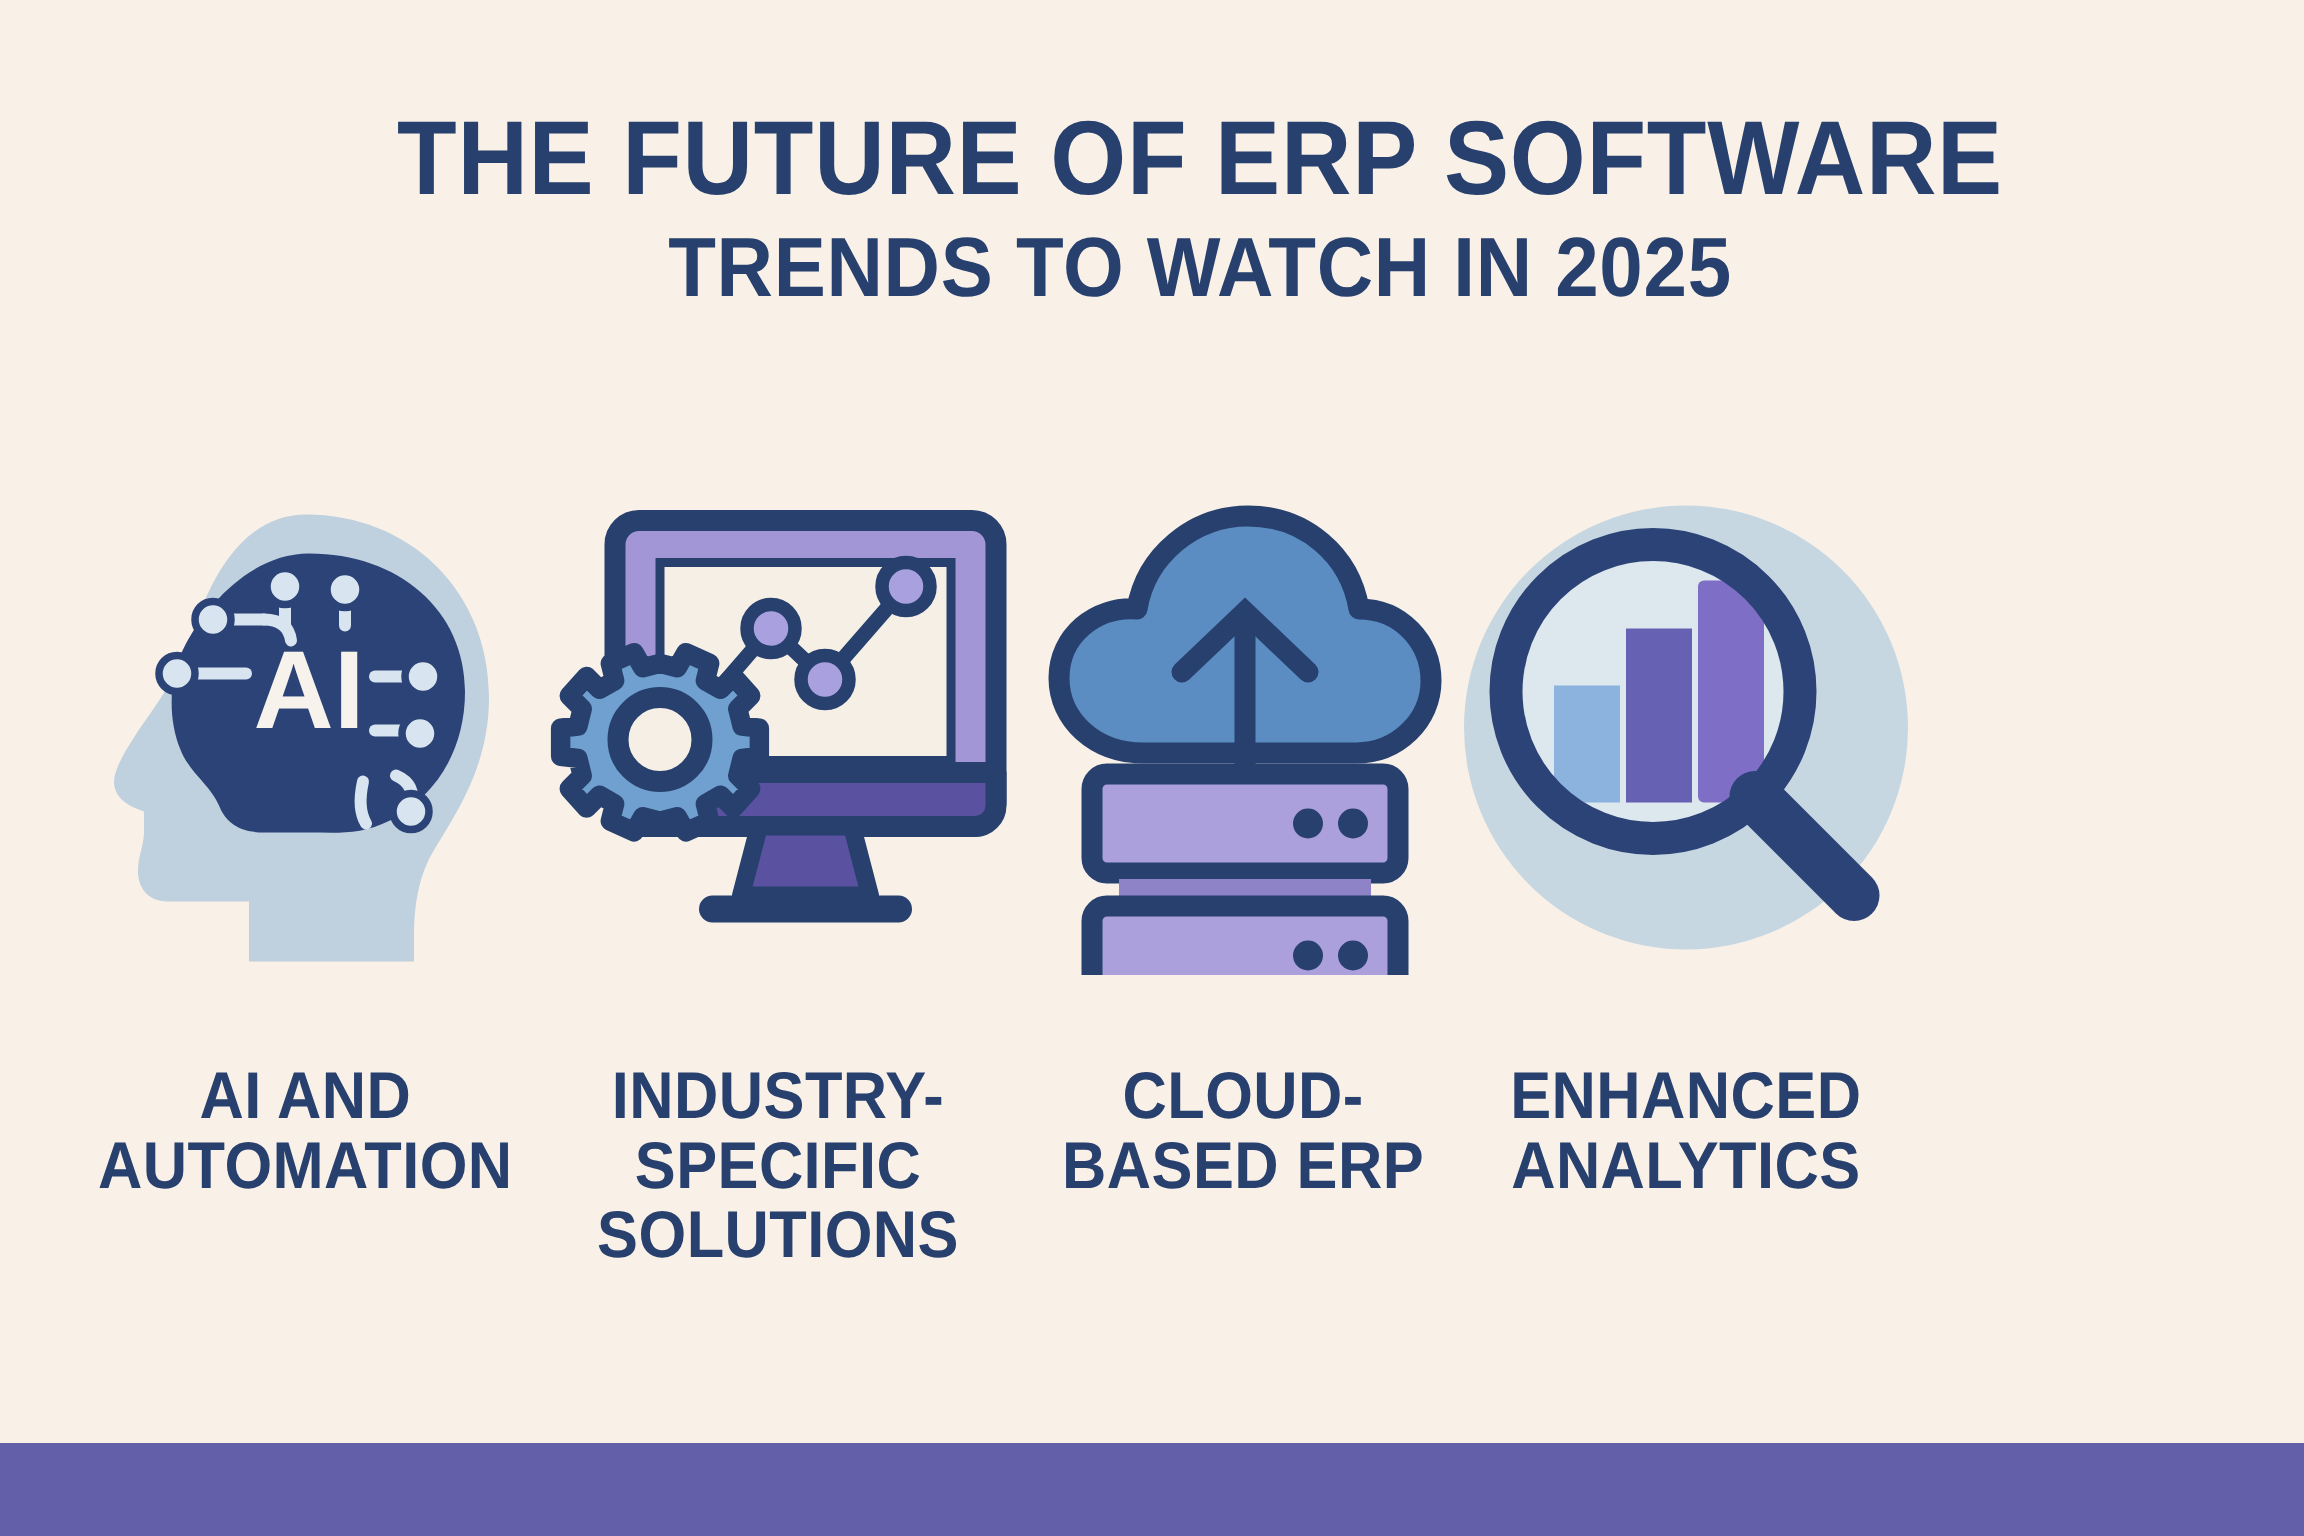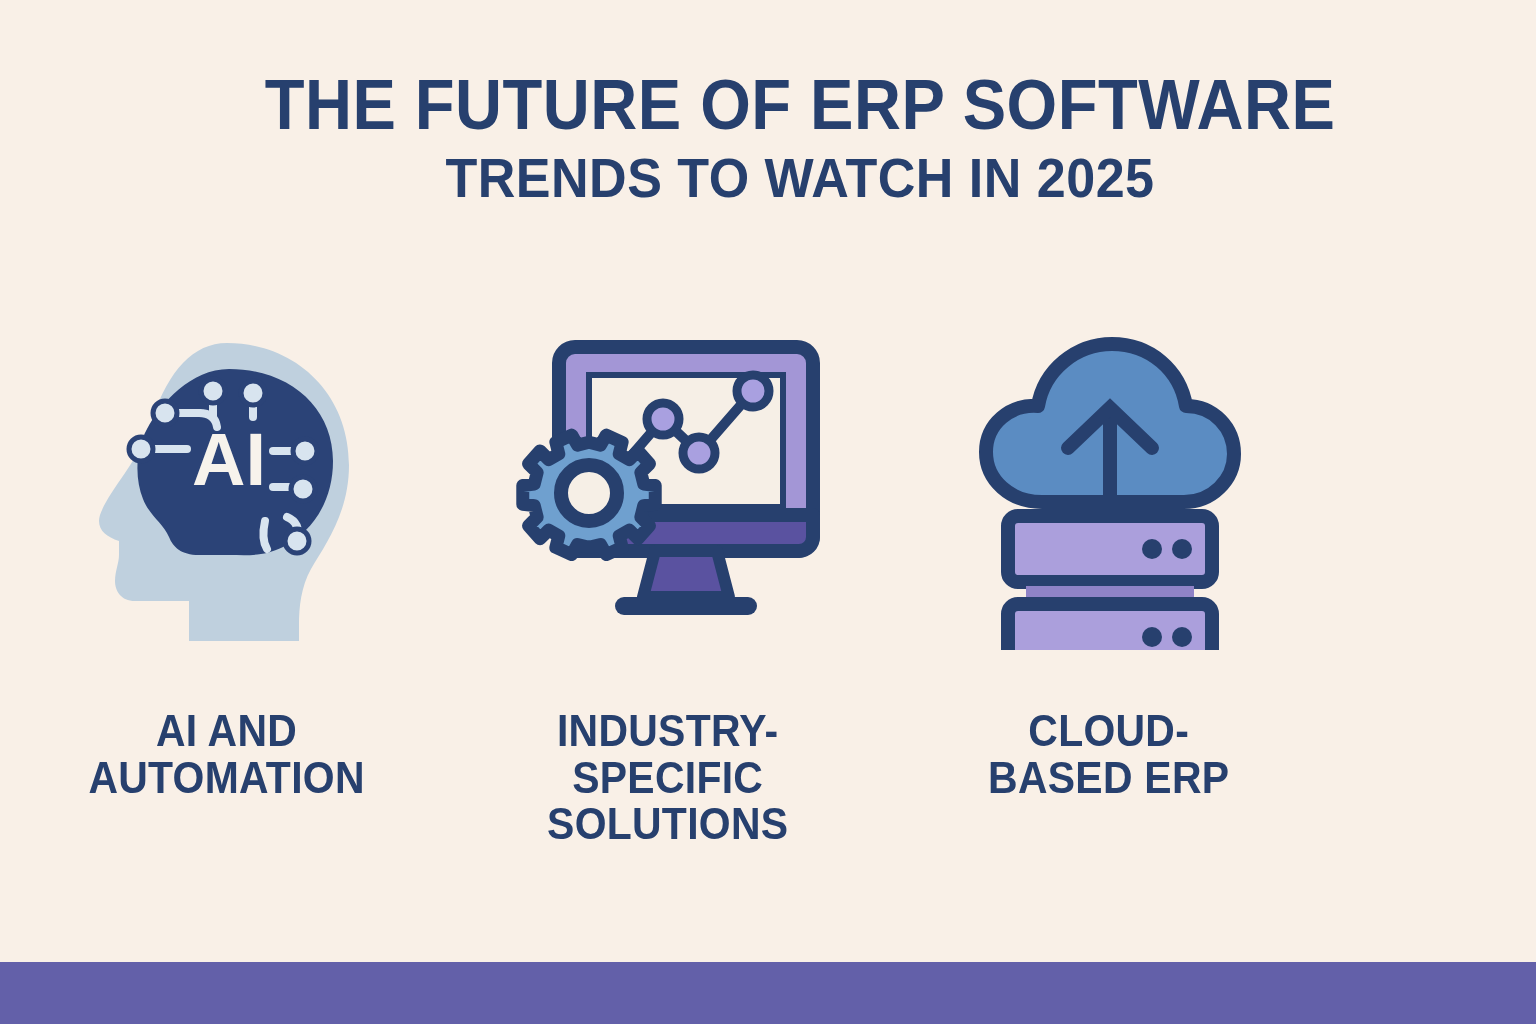--- a/index.html
+++ b/index.html
@@ -38,21 +38,21 @@
     margin-top:6px;
   }
 
   
   .cards {
     position:absolute;
     top:320px;
     left:0;
     width:1336px;
     display:flex;
-    justify-content:space-between;
+    justify-content:flex-end;
     padding:0 62px;
   }
   .card {
     width:330px;
     display:flex;
     flex-direction:column;
     align-items:center;
   }
   .icon-wrap {
     height:330px;
@@ -217,16 +217,40 @@
         <circle cx="188" cy="317" r="10" fill="#27406e"></circle>
         <circle cx="218" cy="317" r="10" fill="#27406e"></circle>
       </svg>
     </div>
     <div class="card-label">
       <div>CLOUD-</div>
       <div>BASED ERP</div>
     </div>
   </div>
 
+  <div class="card">
+    <div class="icon-wrap">
+      <svg width="300" height="300" viewBox="0 0 300 300">
+
+        <circle cx="150" cy="150" r="148" fill="#c6d7e2"></circle>
+
+        <circle cx="128" cy="126" r="98" fill="#dde7ee"></circle>
+
+        <g>
+          <rect x="62" y="122" width="44" height="78" fill="#8cb3de"></rect>
+          <rect x="110" y="84" width="44" height="116" fill="#6761b4"></rect>
+          <rect x="158" y="52" width="44" height="148" rx="4" fill="#7e6ec5"></rect>
+        </g>
+
+        <circle cx="128" cy="126" r="98" fill="none" stroke="#2b4377" stroke-width="22"></circle>
+
+        <line x1="196" y1="196" x2="262" y2="262" stroke="#2b4377" stroke-width="34" stroke-linecap="round"></line>
+      </svg>
+    </div>
+    <div class="card-label">
+      <div>ENHANCED</div>
+      <div>ANALYTICS</div>
+    </div>
+  </div>
 
 </div>
 
 <div class="footer-bar"></div>
 
 </body></html>

